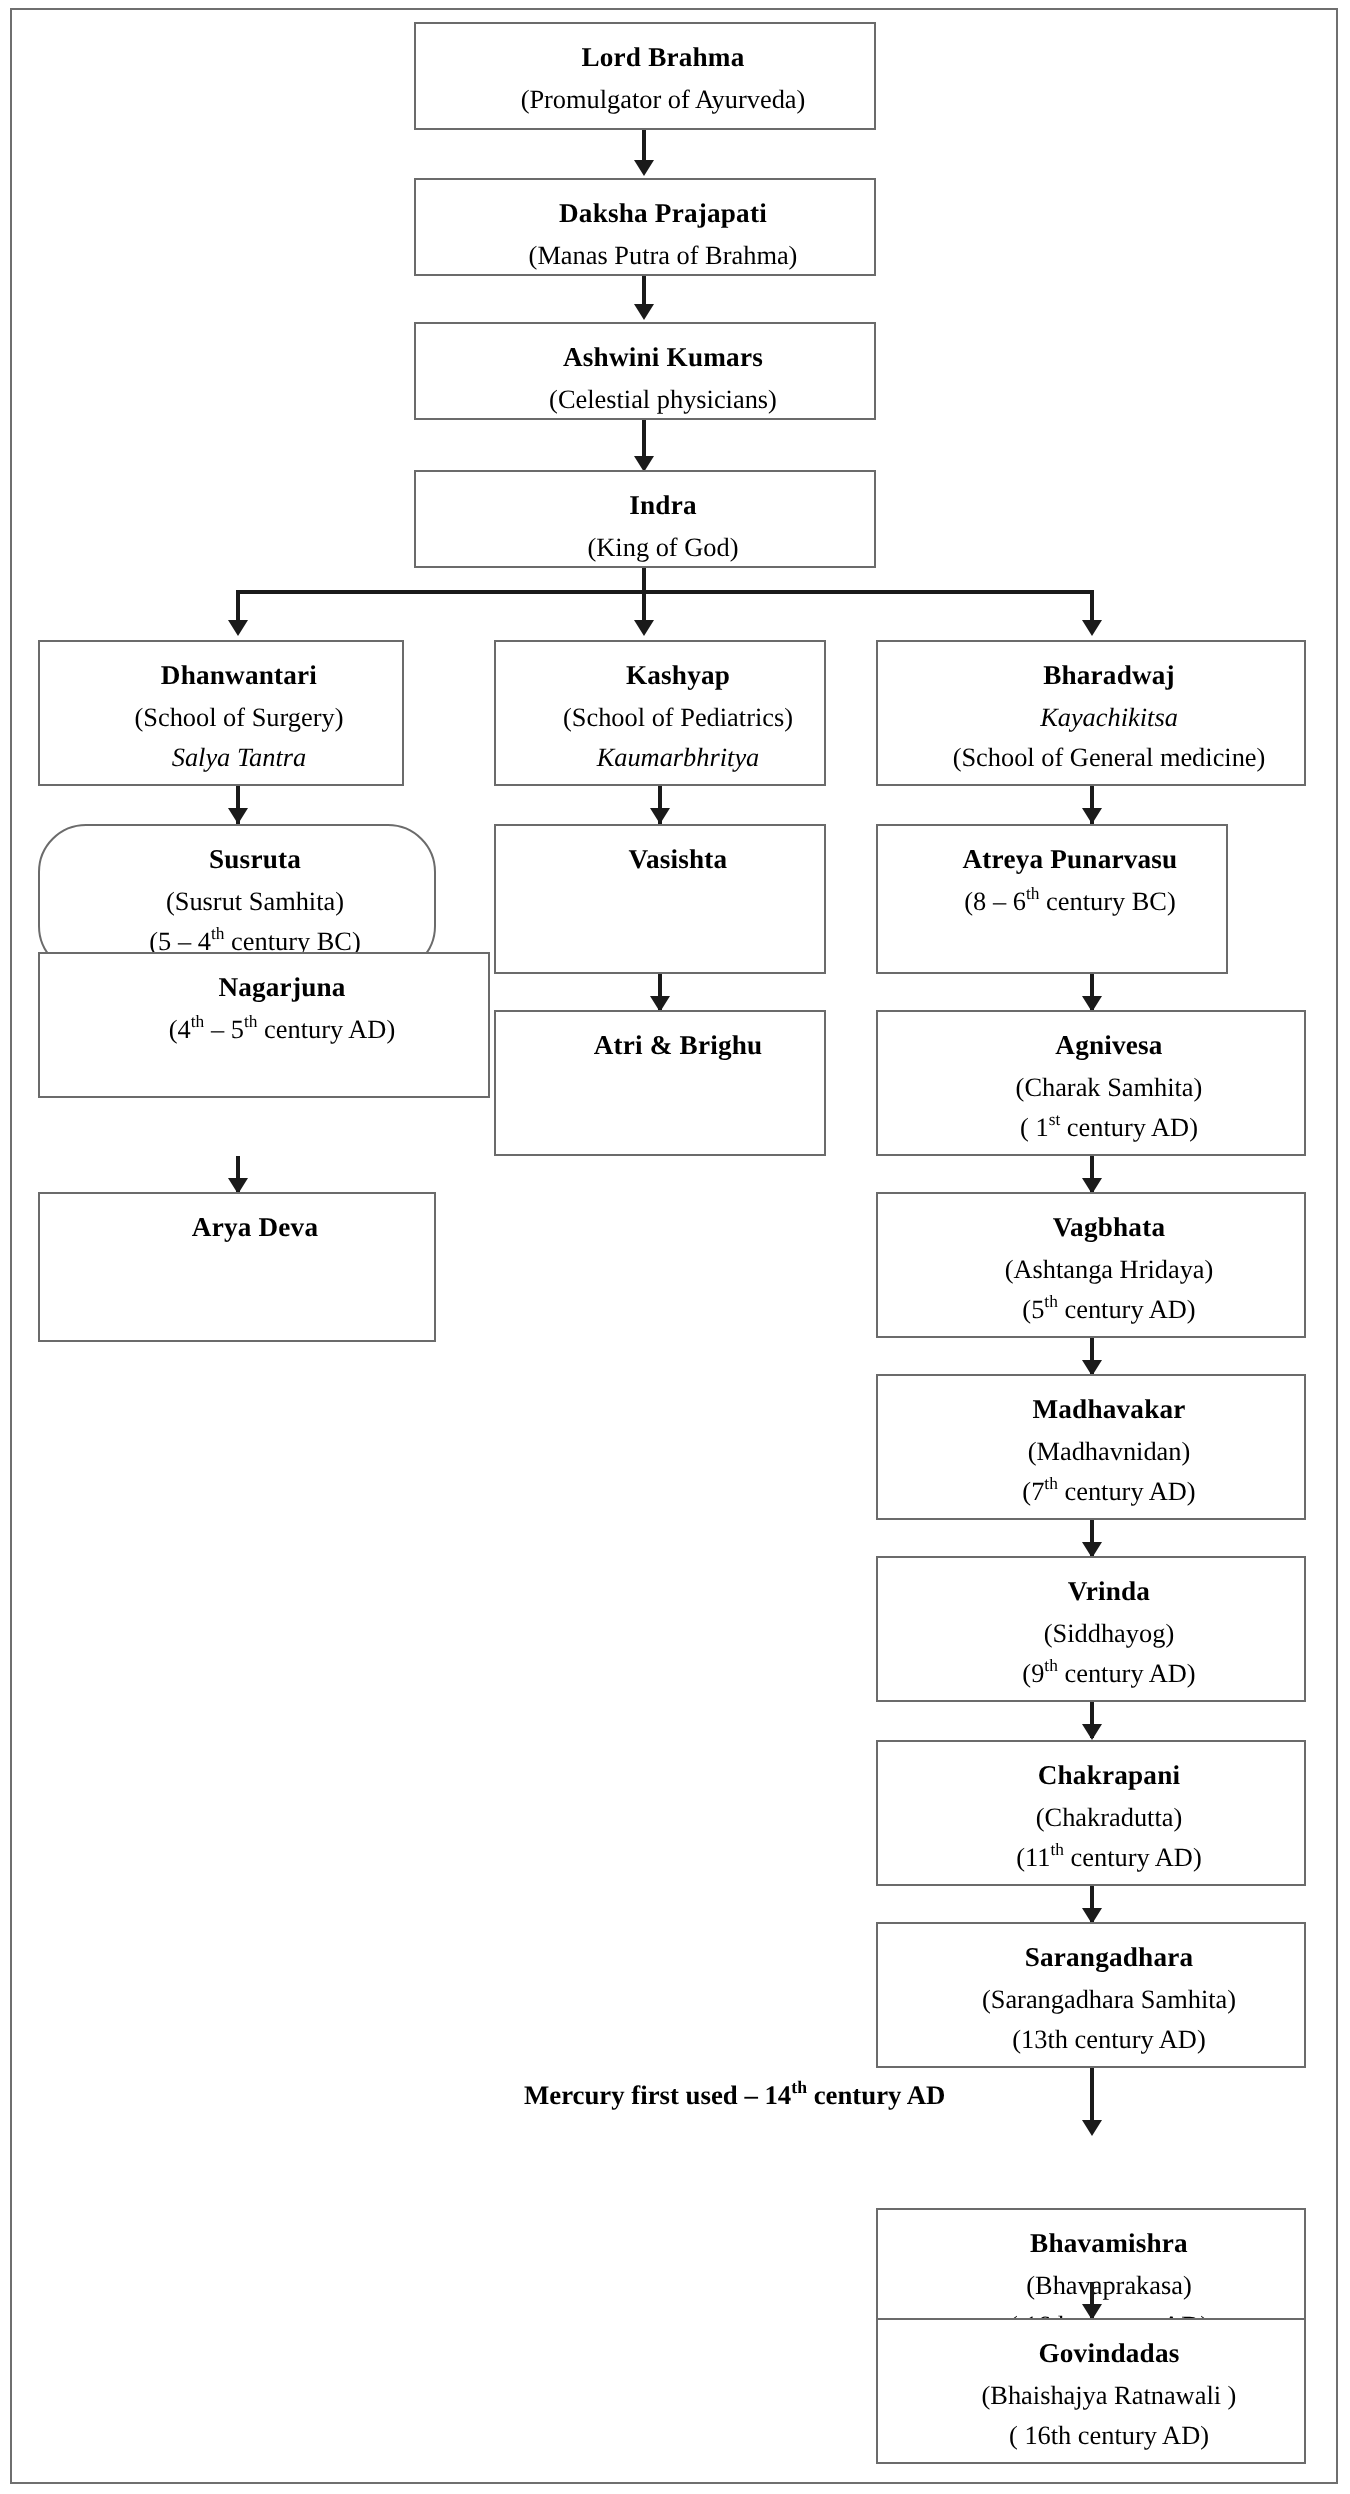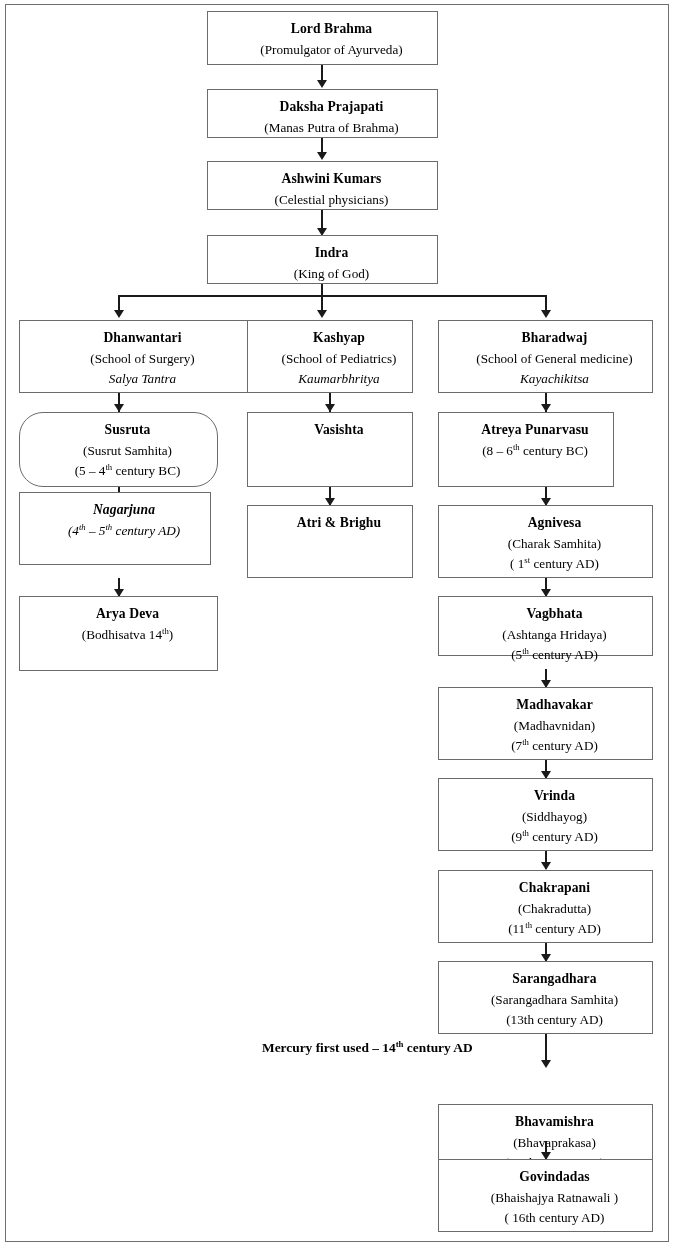--- a/index.html
+++ b/index.html
@@ -117,52 +117,49 @@
 
   <div class="vline" style="left:118px; top:295px; height:18px;"></div>
   <div class="arrow" style="left:114px; top:310px;"></div>
 
   <div class="vline" style="left:321px; top:295px; height:18px;"></div>
   <div class="arrow" style="left:317px; top:310px;"></div>
 
   <div class="vline" style="left:545px; top:295px; height:18px;"></div>
   <div class="arrow" style="left:541px; top:310px;"></div>
 
-  <div class="node" style="left:19px; top:320px; width:229px; height:73px;">
+  <div class="node" style="left:19px; top:320px; width:183px; height:73px;">
     <div class="ttl">Dhanwantari</div>
     <div class="sub">(School of Surgery)</div>
     <div class="sub ital">Salya Tantra</div>
   </div>
   <div class="vline" style="left:118px; top:393px; height:19px;"></div>
   <div class="arrow" style="left:114px; top:404px;"></div>
 
   <div class="node" style="left:19px; top:412px; width:199px; height:75px;border-radius:24px;">
     <div class="ttl">Susruta</div>
     <div class="sub">(Susrut Samhita)</div>
     <div class="sub">
       <span>(5 – 4</span><sup>th</sup><span> century BC)</span>
     </div>
   </div>
   <div class="vline" style="left:118px; top:487px; height:19px;"></div>
   <div class="arrow" style="left:114px; top:498px;"></div>
 
-  <div class="node" style="left:19px; top:492px; width:192px; height:73px;font-style:italic;">
+  <div class="node" style="left:19px; top:476px; width:226px; height:73px;">
     <div class="ttl">Nagarjuna</div>
     <div class="sub">
       <span>(4</span><sup>th</sup><span> – 5</span><sup>th</sup><span> century AD)</span>
     </div>
   </div>
   <div class="vline" style="left:118px; top:578px; height:18px;"></div>
   <div class="arrow" style="left:114px; top:589px;"></div>
 
   <div class="node" style="left:19px; top:596px; width:199px; height:75px;">
     <div class="ttl">Arya Deva</div>
-    <div class="sub">
-      <span>(Bodhisatva 14</span><sup>th</sup><span>)</span>
-    </div>
   </div>
 
   <div class="node" style="left:247px; top:320px; width:166px; height:73px;">
     <div class="ttl">Kashyap</div>
     <div class="sub">(School of Pediatrics)</div>
     <div class="sub ital">Kaumarbhritya</div>
   </div>
   <div class="vline" style="left:329px; top:393px; height:19px;"></div>
   <div class="arrow" style="left:325px; top:404px;"></div>
 
@@ -171,22 +168,22 @@
   </div>
   <div class="vline" style="left:329px; top:487px; height:19px;"></div>
   <div class="arrow" style="left:325px; top:498px;"></div>
 
   <div class="node" style="left:247px; top:505px; width:166px; height:73px;">
     <div class="ttl">Atri &amp; Brighu</div>
   </div>
 
   <div class="node" style="left:438px; top:320px; width:215px; height:73px;">
     <div class="ttl">Bharadwaj</div>
+    <div class="sub ital">Kayachikitsa</div>
     <div class="sub">(School of General medicine)</div>
-    <div class="sub ital">Kayachikitsa</div>
   </div>
   <div class="vline" style="left:545px; top:393px; height:19px;"></div>
   <div class="arrow" style="left:541px; top:404px;"></div>
 
   <div class="node" style="left:438px; top:412px; width:176px; height:75px;">
     <div class="ttl">Atreya Punarvasu</div>
     <div class="sub">
       <span>(8 – 6</span><sup>th</sup><span> century BC)</span>
     </div>
   </div>
@@ -196,21 +193,21 @@
   <div class="node" style="left:438px; top:505px; width:215px; height:73px;">
     <div class="ttl">Agnivesa</div>
     <div class="sub">(Charak Samhita)</div>
     <div class="sub">
       <span>( 1</span><sup>st</sup><span> century AD)</span>
     </div>
   </div>
   <div class="vline" style="left:545px; top:578px; height:18px;"></div>
   <div class="arrow" style="left:541px; top:589px;"></div>
 
-  <div class="node" style="left:438px; top:596px; width:215px; height:60px;">
+  <div class="node" style="left:438px; top:596px; width:215px; height:73px;">
     <div class="ttl">Vagbhata</div>
     <div class="sub">(Ashtanga Hridaya)</div>
     <div class="sub">
       <span>(5</span><sup>th</sup><span> century AD)</span>
     </div>
   </div>
   <div class="vline" style="left:545px; top:669px; height:18px;"></div>
   <div class="arrow" style="left:541px; top:680px;"></div>
 
   <div class="node" style="left:438px; top:687px; width:215px; height:73px;">

